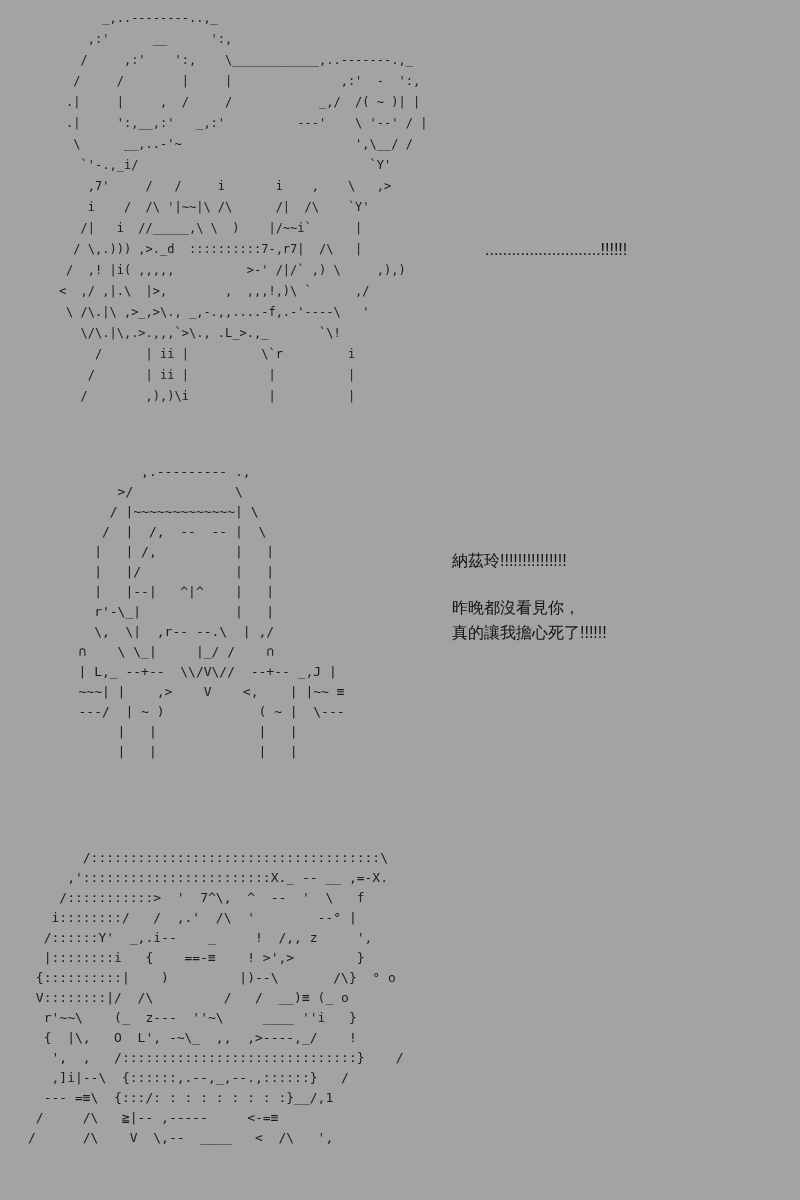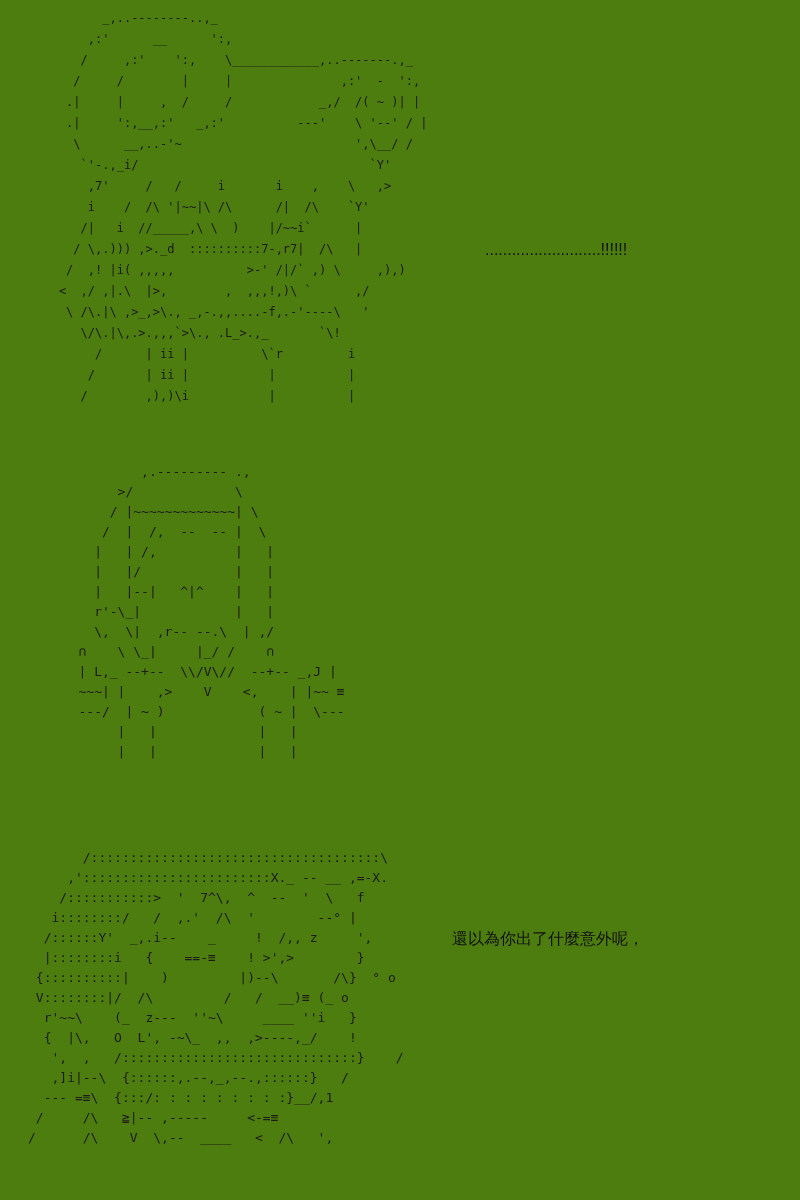--- a/index.html
+++ b/index.html
@@ -4,21 +4,21 @@
 <style>
   html, body {
     margin: 0;
     padding: 0;
     background: #ffffff;
   }
   .page {
     position: relative;
     width: 800px;
     height: 1200px;
-    background: #4d7c0f;
+    background: #a3a3a3;
     overflow: hidden;
     font-family: "Liberation Sans", sans-serif;
     color: #000000;
   }
   .aa {
     position: absolute;
     margin: 0;
     white-space: pre;
     font-family: "DejaVu Sans Mono", monospace;
     color: #1c1c1c;
@@ -77,35 +77,40 @@
      |   |--|   ^|^    |   |
      r'-\_|            |   |
      \,  \|  ,r-- --.\  | ,/
    ∩    \ \_|     |_/ /    ∩
    | L,_ --+--  \\/V\//  --+-- _,J |
    ~~~| |    ,&gt;    V    &lt;,    | |~~ ≡
    ---/  | ~ )            ( ~ |  \---
         |   |             |   |
         |   |             |   |</pre>
 
+  <div class="dlg dlg2">
+    <div class="dlg-line">納茲玲!!!!!!!!!!!!!!!</div>
+    <div class="spacer-sm"></div>
+    <div class="dlg-line">昨晚都沒看見你，</div>
+    <div class="dlg-line">真的讓我擔心死了!!!!!!</div>
+  </div>
 
   <pre class="aa aa3">       /:::::::::::::::::::::::::::::::::::::\
      ,'::::::::::::::::::::::::X._ -- __ ,=-X.
     /:::::::::::&gt;  '  7^\,  ^  --  '  \   f
    i::::::::/   /  ,.'  /\  '        --° |
   /::::::Y'  _,.i--    _     !  /,, z     ',
   |::::::::i   {    ==-≡    ! &gt;',&gt;        }
  {::::::::::|    )         |)--\       /\}  ° o
  V::::::::|/  /\         /   /  __)≡ (_ o
   r'~~\    (_  z---  ''~\     ____ ''i   }
   {  |\,   O  L', -~\_  ,,  ,&gt;----,_/    !
    ',  ,   /::::::::::::::::::::::::::::::}    /
    ,]i|--\  {::::::,.--,_,--.,::::::}   /
   --- =≡\  {:::/: : : : : : : : :}__/,1
  /     /\   ≧|-- ,-----     &lt;-=≡
 /      /\    V  \,--  ____   &lt;  /\   ',</pre>
 
   <div class="dlg dlg3">
-    <div class="dlg-line">還以為你出了什麼意外呢，</div>
     <div class="spacer-lg"></div>
   </div>
 
 </div>
 
 </body></html>

